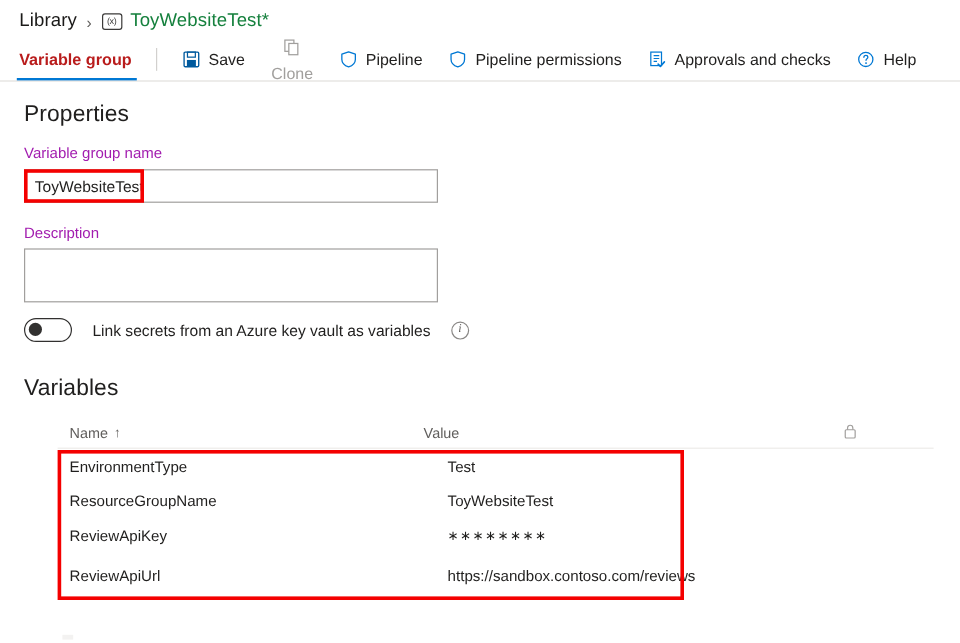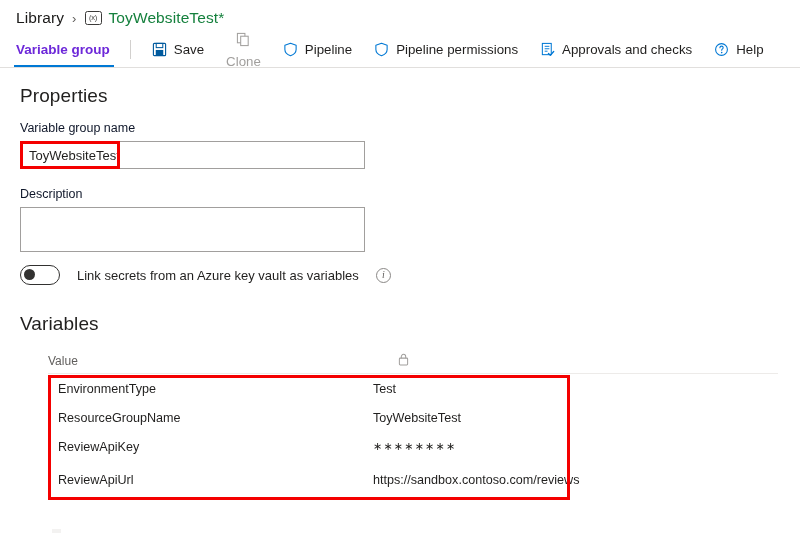--- a/index.html
+++ b/index.html
@@ -71,21 +71,21 @@
     align-items: stretch;
     border-bottom: 1px solid #e1dfdd;
   }
   .tab {
     position: relative;
     display: flex;
     align-items: center;
     padding: 0 14px 0 16px;
     font-size: 13.5px;
     font-weight: bold;
-    color: #6d28d9;
+    color: #b91c1c;
     cursor: pointer;
   }
   .tab::after {
     content: "";
     position: absolute;
     left: 14px;
     right: 10px;
     bottom: 0;
     height: 2px;
     background: #0078d4;
@@ -119,21 +119,21 @@
     color: #201f1e;
     letter-spacing: .1px;
   }
   #properties-title { top: 85px; }
   #variables-title  { top: 313px; }
 
   .field-label {
     position: absolute;
     left: 20px;
     font-size: 12.5px;
-    color: #0f172a;
+    color: #a21caf;
   }
   #name-label { top: 121px; }
   #desc-label { top: 187px; }
 
   .txt-input {
     position: absolute;
     left: 20px;
     top: 141px;
     width: 345px;
     height: 28px;
@@ -358,20 +358,24 @@
       <div class="knob"></div>
     </div>
     <span class="toggle-label">Link secrets from an Azure key vault as variables</span>
     <span class="info-icon">i</span>
   </div>
 
   <div class="section-title" id="variables-title">Variables</div>
 
   <div class="var-table">
     <div class="vt-head">
+      <div class="col-name">
+        <span>Name</span>
+        <span class="sort-arrow">↑</span>
+      </div>
       <div class="col-value">
         <span>Value</span>
       </div>
       <div class="col-lock">
         <span>
           <svg width="11" height="13" viewBox="0 0 12 14">
             <rect x="1.5" y="5.5" width="9" height="7.5" rx="1" fill="none" stroke="#a19f9d" stroke-width="1.1"></rect>
             <path d="M3.6 5.5 V3.9 C3.6 2.5 4.65 1.4 6 1.4 c1.35 0 2.4 1.1 2.4 2.5 V5.5" fill="none" stroke="#a19f9d" stroke-width="1.1"></path>
           </svg>
         </span>

